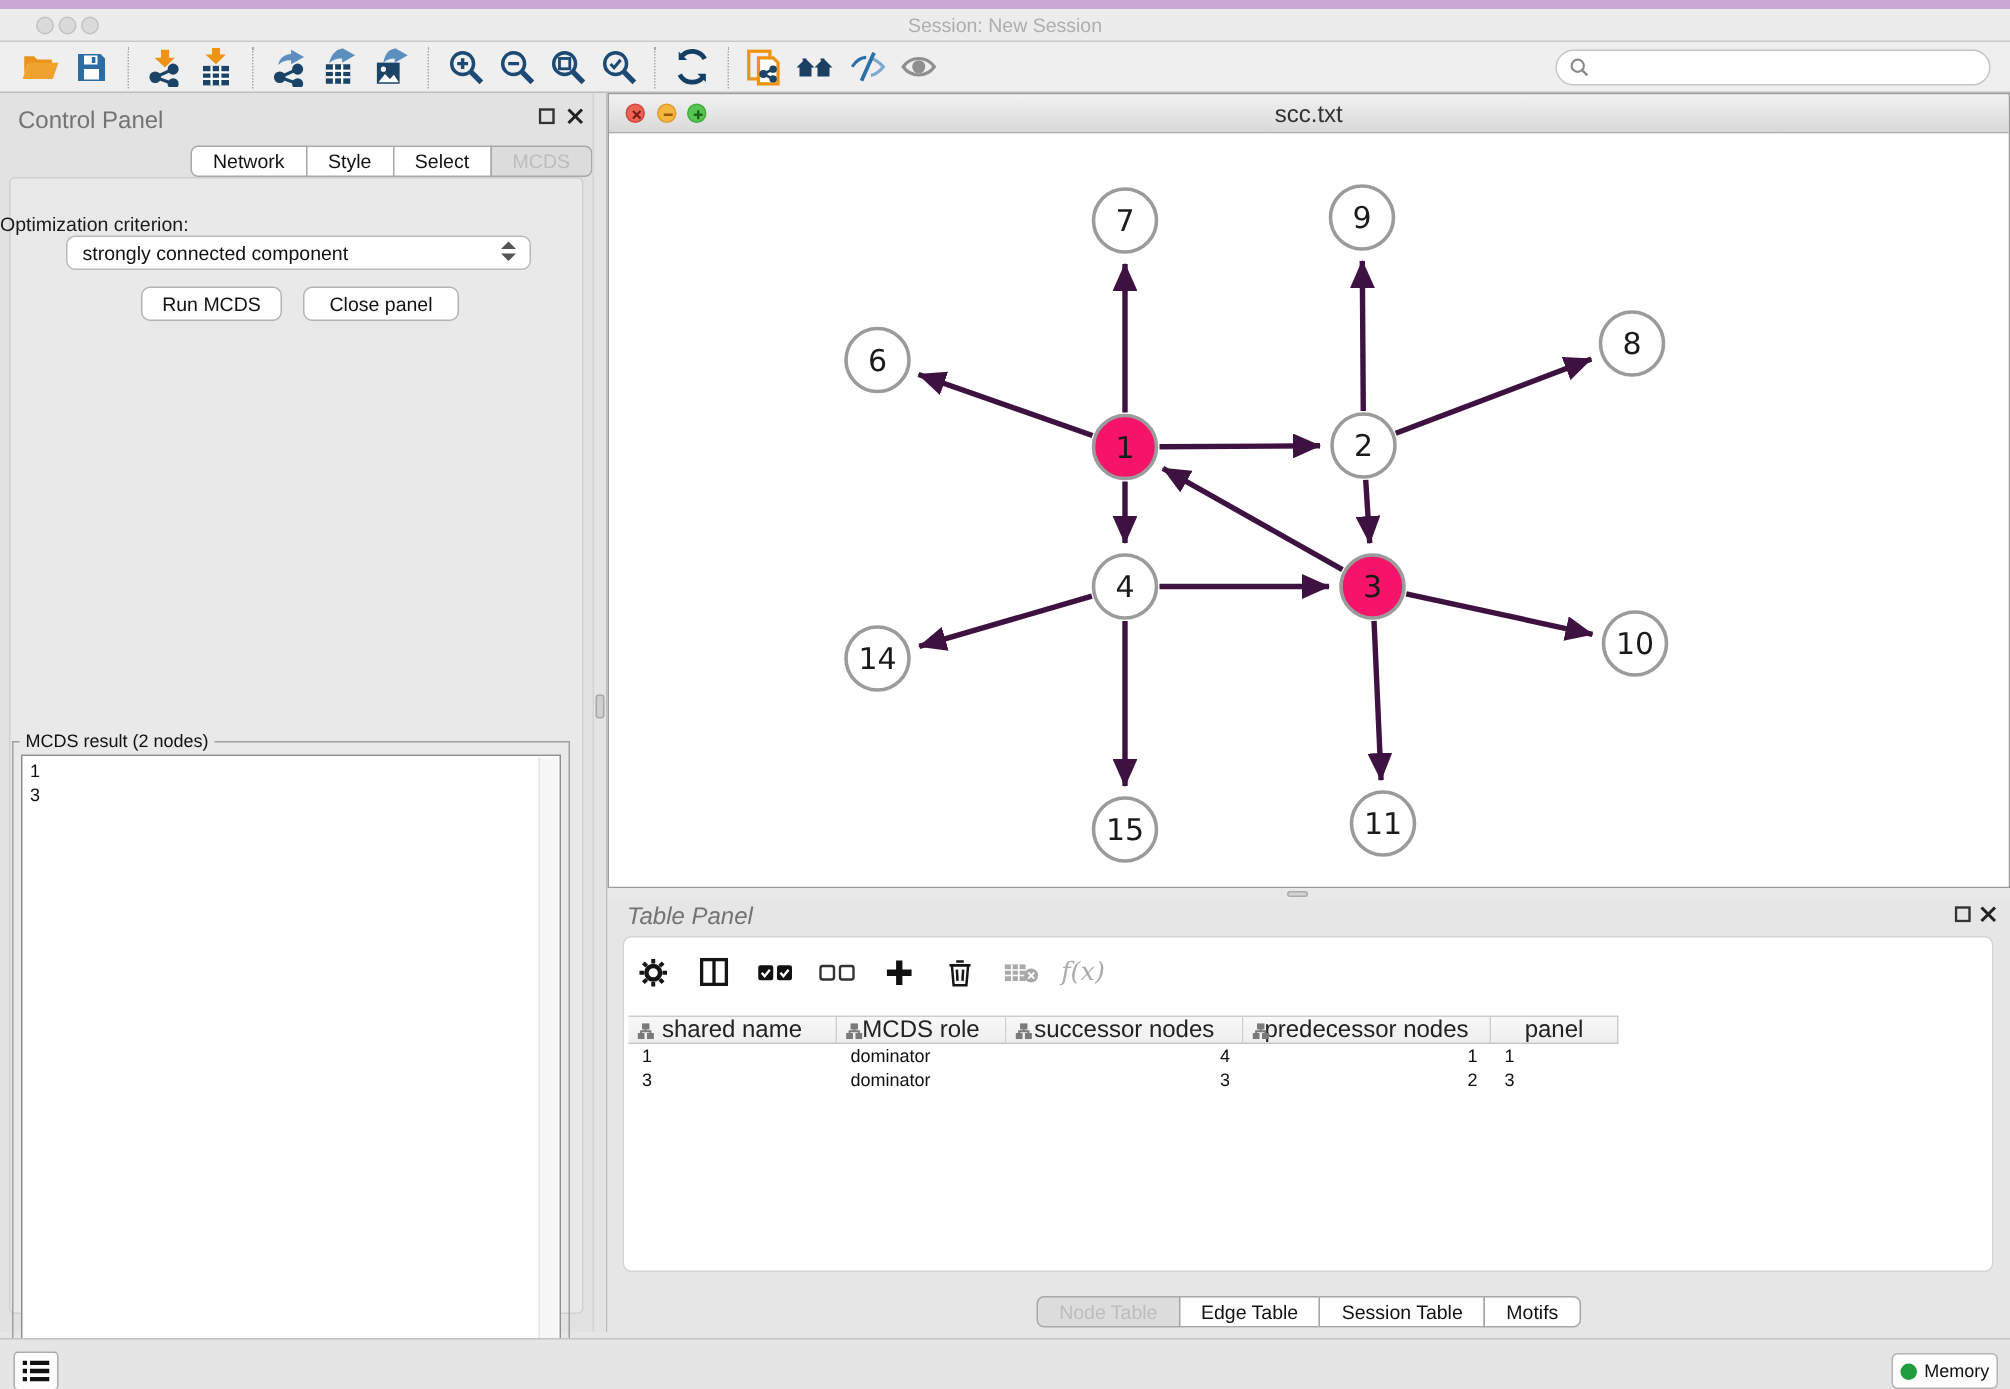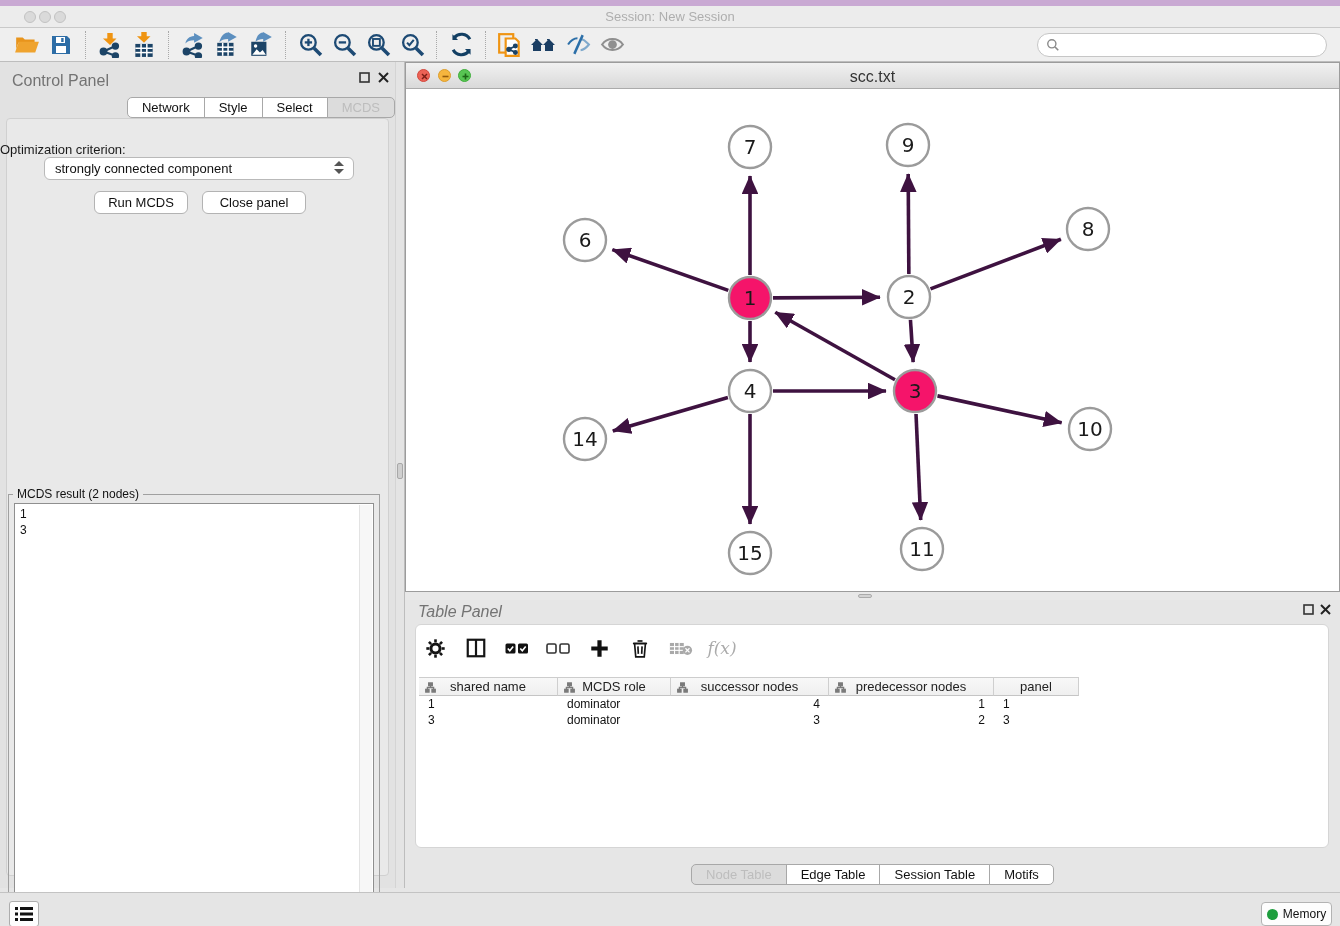--- a/index.html
+++ b/index.html
@@ -58,21 +58,21 @@
   .h-handle { position:absolute; left:453px; top:2px; width:14px; height:4px; background:#D3D3D3; border:1px solid #ABABAB; border-radius:2px; }
 
   
   .table-panel { position:absolute; left:405px; top:600px; width:935px; height:288px; background:#E6E6E6; }
   .tp-white { position:absolute; left:10px; top:24px; width:914px; height:224px; background:#fff; border:1px solid #D5D5D5; border-radius:6px; }
   .tp-toolbar { position:absolute; left:6px; top:10px; height:30px; display:flex; align-items:flex-start; gap:15px; }
   .tp-toolbar .ticon { width:26px; height:26px; display:flex; align-items:center; justify-content:center; }
   .fx { font-family:"DejaVu Serif", serif; font-style:italic; font-size:17px; color:#ABABAB; }
   .ttable { position:absolute; left:3px; top:52px; right:3px; }
   .thead { display:flex; height:19px; }
-  .th { position:relative; background:linear-gradient(#F8F8F8,#EFEFEF); border-right:1px solid #CFCFCF; border-top:1px solid #CDCDCD; border-bottom:1px solid #C5C5C5; font-size:13px; color:#222; text-align:center; line-height:18px; }
+  .th { position:relative; background:linear-gradient(#F8F8F8,#EFEFEF); border-right:1px solid #CFCFCF; border-top:1px solid #CDCDCD; border-bottom:1px solid #C5C5C5; font-size:16px; color:#222; text-align:center; line-height:18px; }
   .th svg { position:absolute; left:6px; top:4px; }
   .trow { display:flex; height:16px; font-size:12px; color:#111; }
   .td { padding:0 9px; line-height:16px; white-space:nowrap; }
   .td.r { text-align:right; }
   .tp-tabs { position:absolute; left:0; width:935px; top:264px; display:flex; justify-content:center; }
   .tp-tabs .seg { font-weight:500; }
 
   
   .statusbar { position:absolute; left:0; top:892px; width:1340px; height:38px; background:#E5E5E5; border-top:1px solid #C3C3C3; }
   .list-btn { position:absolute; left:9px; top:8px; width:30px; height:26px; background:#FDFDFD; border:1px solid #ADADAD; border-radius:3px; display:flex; align-items:center; justify-content:center; }

